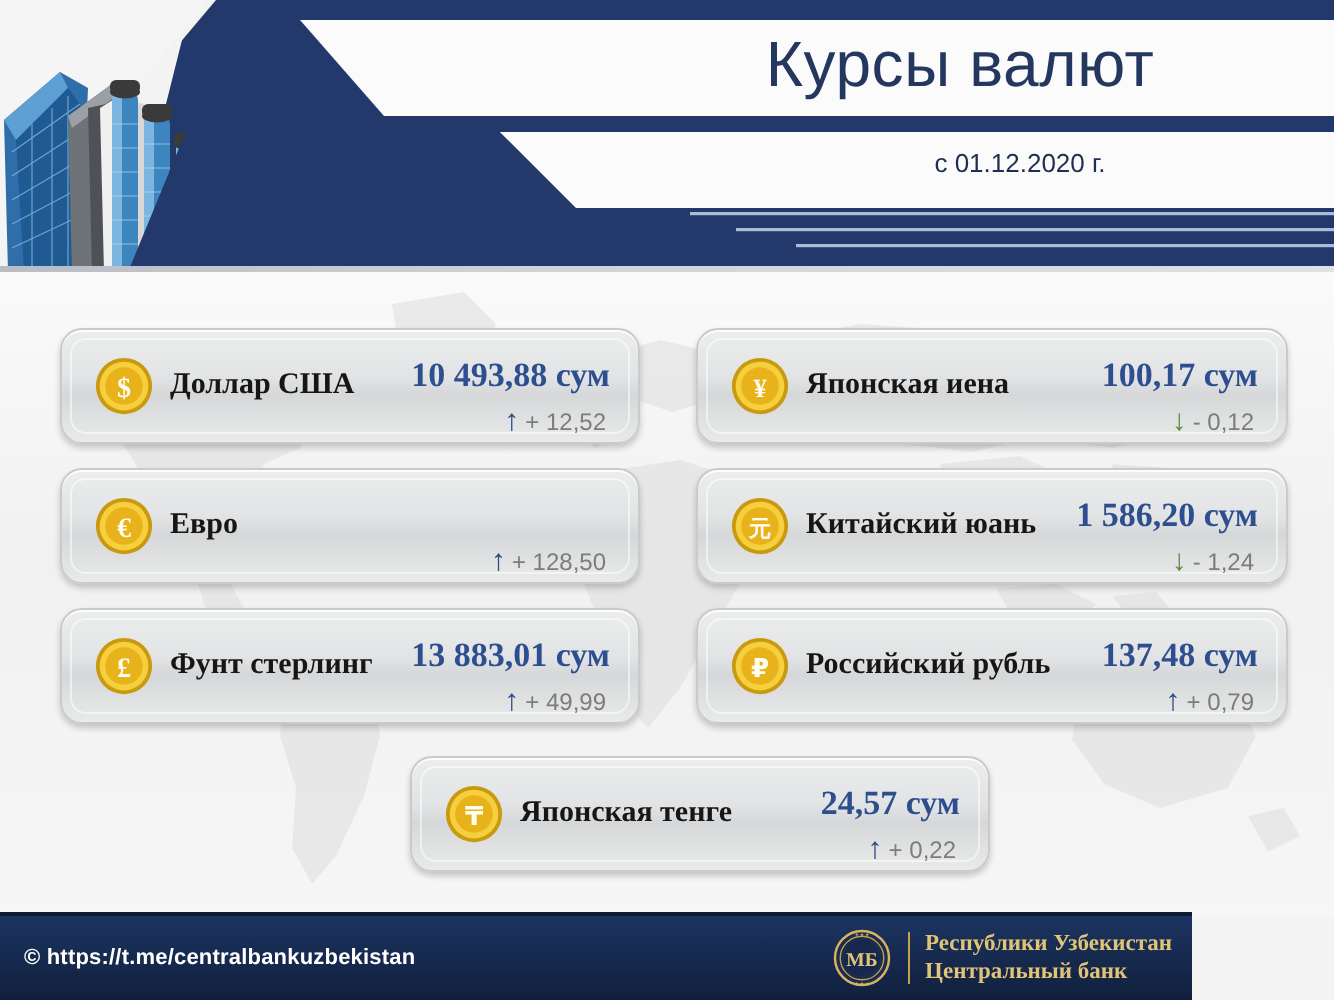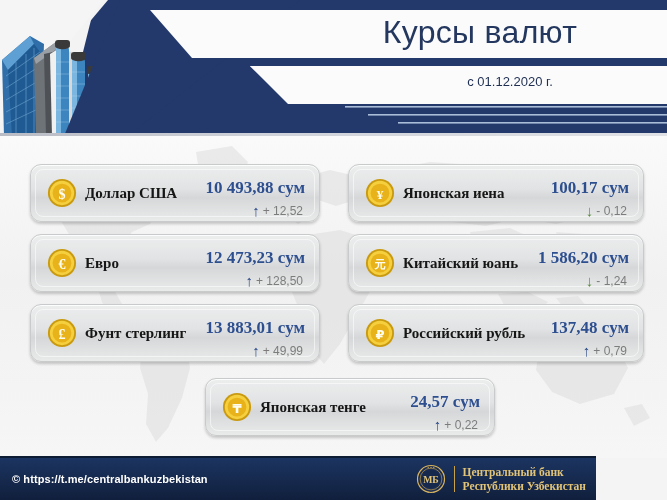--- a/index.html
+++ b/index.html
@@ -349,21 +349,20 @@
 
   <div class="card" style="left:30px; top:234px; width:290px; height:58px;">
     <div class="card-inner"></div>
     <svg class="coin" viewBox="0 0 32 32">
       <circle cx="16" cy="16" r="15" fill="#c99a10"></circle>
       <circle cx="16" cy="16" r="13" fill="#f5cf3d"></circle>
       <circle cx="16" cy="16" r="10" fill="#e8b21b"></circle>
       <text x="16" y="22" text-anchor="middle" font-size="15" font-weight="bold" fill="#fffdf0" font-family="Liberation Serif, serif">€</text>
     </svg>
     <div class="cur-name">Евро</div>
-    <div class="rate">12 473,23 сум</div>
     <div class="delta">
       <span class="arrow up">↑</span>
       <span>+ 128,50</span>
     </div>
   </div>
 
   <div class="card" style="left:348px; top:234px; width:296px; height:58px;">
     <div class="card-inner"></div>
     <svg class="coin" viewBox="0 0 32 32">
       <circle cx="16" cy="16" r="15" fill="#c99a10"></circle>
@@ -436,19 +435,19 @@
         <circle cx="20" cy="20" r="14.5" fill="none" stroke="#c8a24a" stroke-width=".9"></circle>
         <circle cx="20" cy="20" r="12" fill="#16294d"></circle>
         <text x="20" y="25" text-anchor="middle" font-size="13" font-weight="bold" fill="#e2c478" font-family="Liberation Serif, serif">МБ</text>
         <g fill="#d8b45e" font-size="3" font-family="Liberation Sans, sans-serif">
           <text x="20" y="5.4" text-anchor="middle">★ ★ ★</text>
           <text x="20" y="38" text-anchor="middle">★ ★ ★</text>
         </g>
       </svg>
       <div class="brand-divider"></div>
       <div class="brand-lines">
+        <div>Республики Узбекистан</div>
         <div>Центральный банк</div>
-        <div>Республики Узбекистан</div>
       </div>
     </div>
   </div>
 
 </div>
 
 </body></html>

